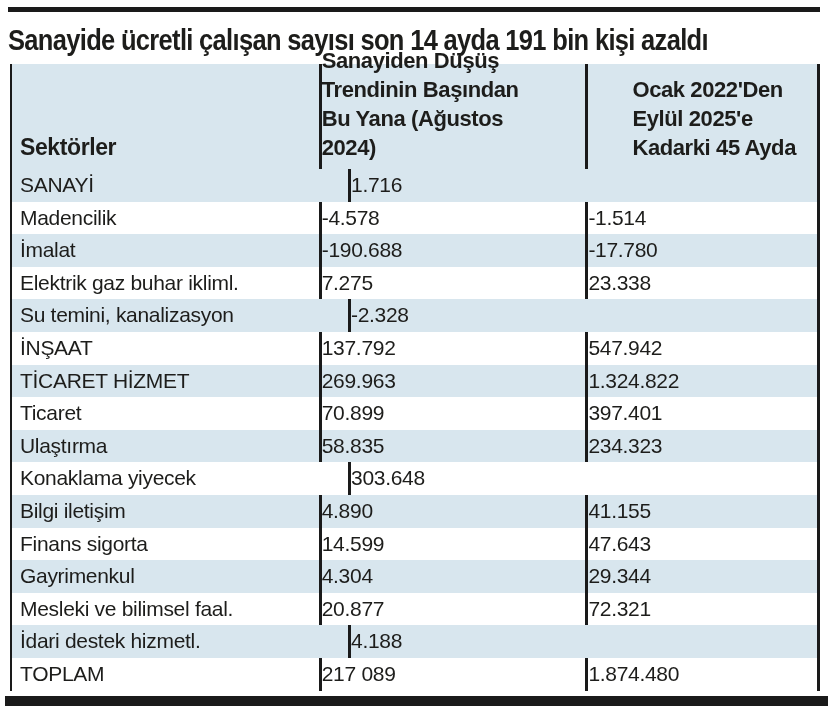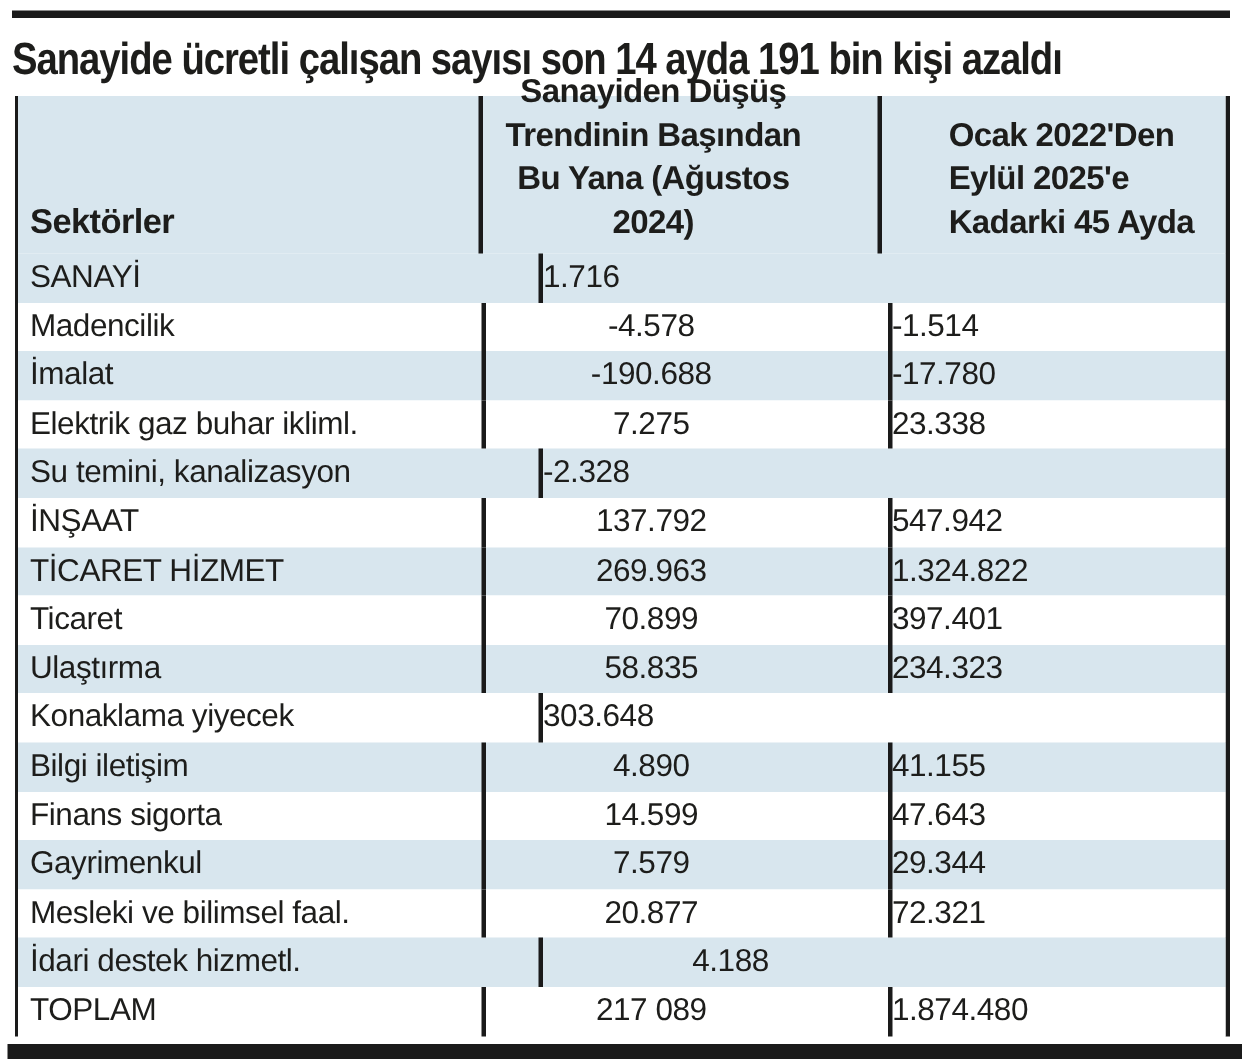--- a/index.html
+++ b/index.html
@@ -38,28 +38,28 @@
     width: 810px;
     box-sizing: border-box;
     border-left: 2px solid #1a1a1a;
     border-right: 3px solid #1a1a1a;
   }
   .row {
     display: flex;
     width: 100%;
   }
   .row.header { height: 105px; background: #d8e6ee; }
-  .drow { height: 32.6px; background: #ffffff; gap: 11px; }
+  .drow { height: 32.6px; background: #ffffff; }
   .drow:nth-child(even) { background: #d8e6ee; }
   .cell {
     box-sizing: border-box;
     overflow: visible;
   }
   .c1 { width: 336px; padding-left: 8px; }
-  .c2 { width: 289px; border-left: 3px solid #1a1a1a; text-align: center; padding-right: 36px; }
+  .c2 { width: 289px; border-left: 3px solid #1a1a1a; text-align: left; padding-right: 36px; }
   .c3 { width: 252px; border-left: 3px solid #1a1a1a; padding-right: 21px; }
   .header .cell {
     display: flex;
     align-items: flex-end;
     font-weight: 700;
     font-size: 22px;
     line-height: 29px;
     letter-spacing: -0.4px;
     padding-bottom: 7px;
     white-space: pre-line;
@@ -149,21 +149,21 @@
     <div class="cell c2">4.890</div>
     <div class="cell c3">41.155</div>
   </div>
   <div class="row drow">
     <div class="cell c1">Finans sigorta</div>
     <div class="cell c2">14.599</div>
     <div class="cell c3">47.643</div>
   </div>
   <div class="row drow">
     <div class="cell c1">Gayrimenkul</div>
-    <div class="cell c2">7.579</div>
+    <div class="cell c2">4.304</div>
     <div class="cell c3">29.344</div>
   </div>
   <div class="row drow">
     <div class="cell c1">Mesleki ve bilimsel faal.</div>
     <div class="cell c2">20.877</div>
     <div class="cell c3">72.321</div>
   </div>
   <div class="row drow">
     <div class="cell c1">İdari destek hizmetl.</div>
     <div class="cell c2">4.188</div>

